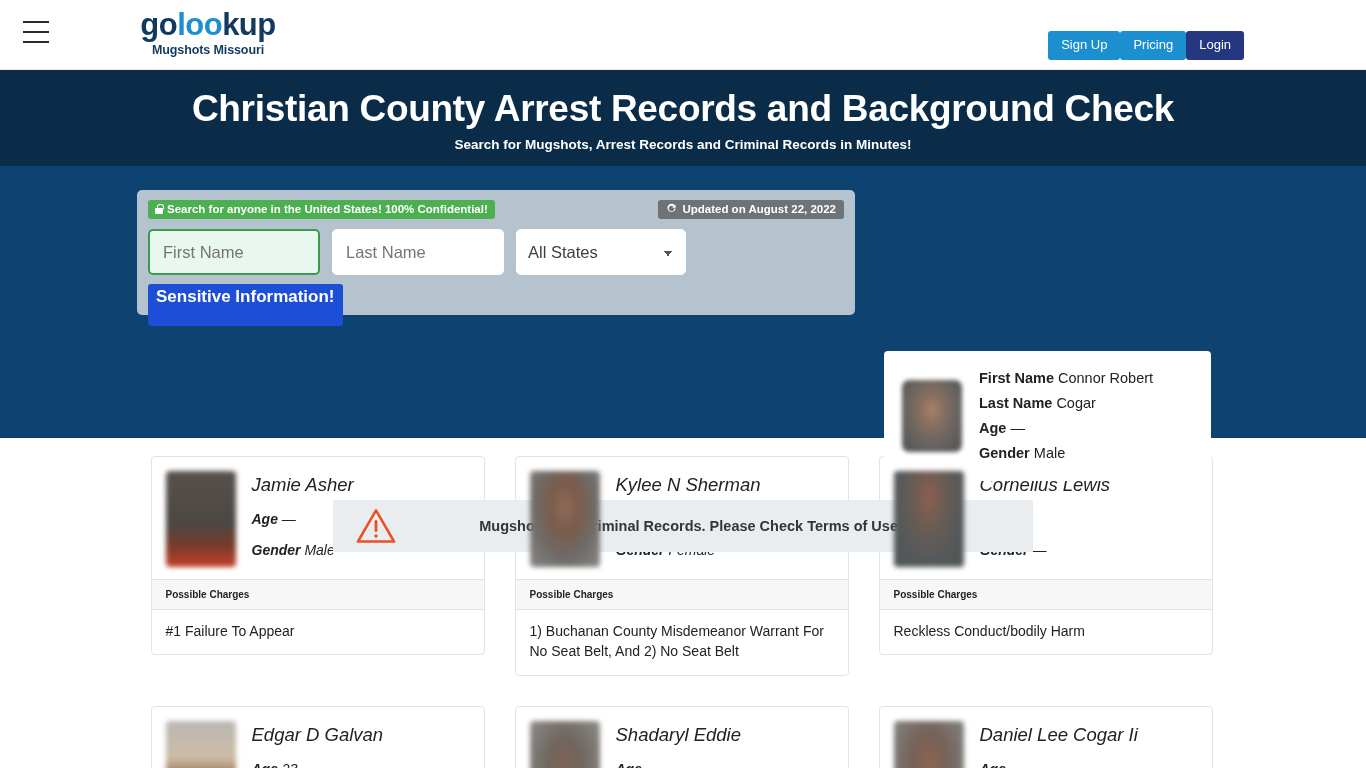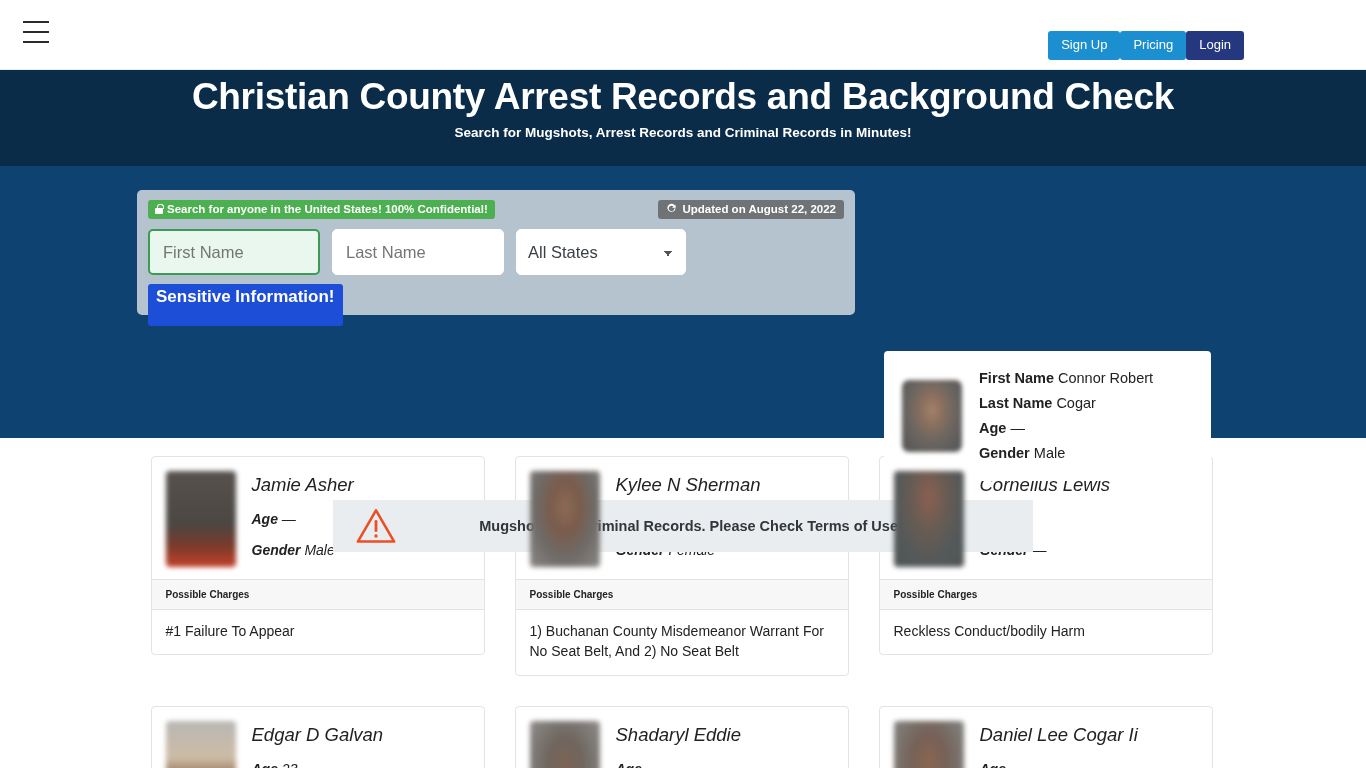--- a/index.html
+++ b/index.html
@@ -47,21 +47,21 @@
     font-family: "Liberation Sans", sans-serif; line-height: 1.3;
   }
   .nav-btn.signup  { background: #1b8fd0; }
   .nav-btn.pricing { background: #1b8fd0; }
   .nav-btn.login   { background: #24377f; }
 
   
   .hero {
     background: #0a2c48;
     height: 96px;
-    padding-top: 6px;
+    padding-top: 18px;
     text-align: center;
   }
   .hero h1 {
     margin: 0; color: #ffffff;
     font-size: 37px; font-weight: 700; letter-spacing: -0.3px;
   }
   .hero .sub {
     margin-top: 7px; color: #ffffff;
     font-size: 13.5px; font-weight: 700;
   }
@@ -199,20 +199,24 @@
 </head>
 <body>
 
 <div class="topbar">
   <div class="hamburger">
     <span></span>
     <span></span>
     <span></span>
   </div>
 
+  <div class="logo-wrap">
+    <div class="logo-main"><span>go</span><span class="lite">loo</span><span>kup</span></div>
+    <div class="logo-sub">Mugshots Missouri</div>
+  </div>
 
   <div class="topnav">
     <button class="nav-btn signup">Sign Up</button>
     <button class="nav-btn pricing">Pricing</button>
     <button class="nav-btn login">Login</button>
   </div>
 </div>
 
 <div class="hero">
   <h1>Christian County Arrest Records and Background Check</h1>

